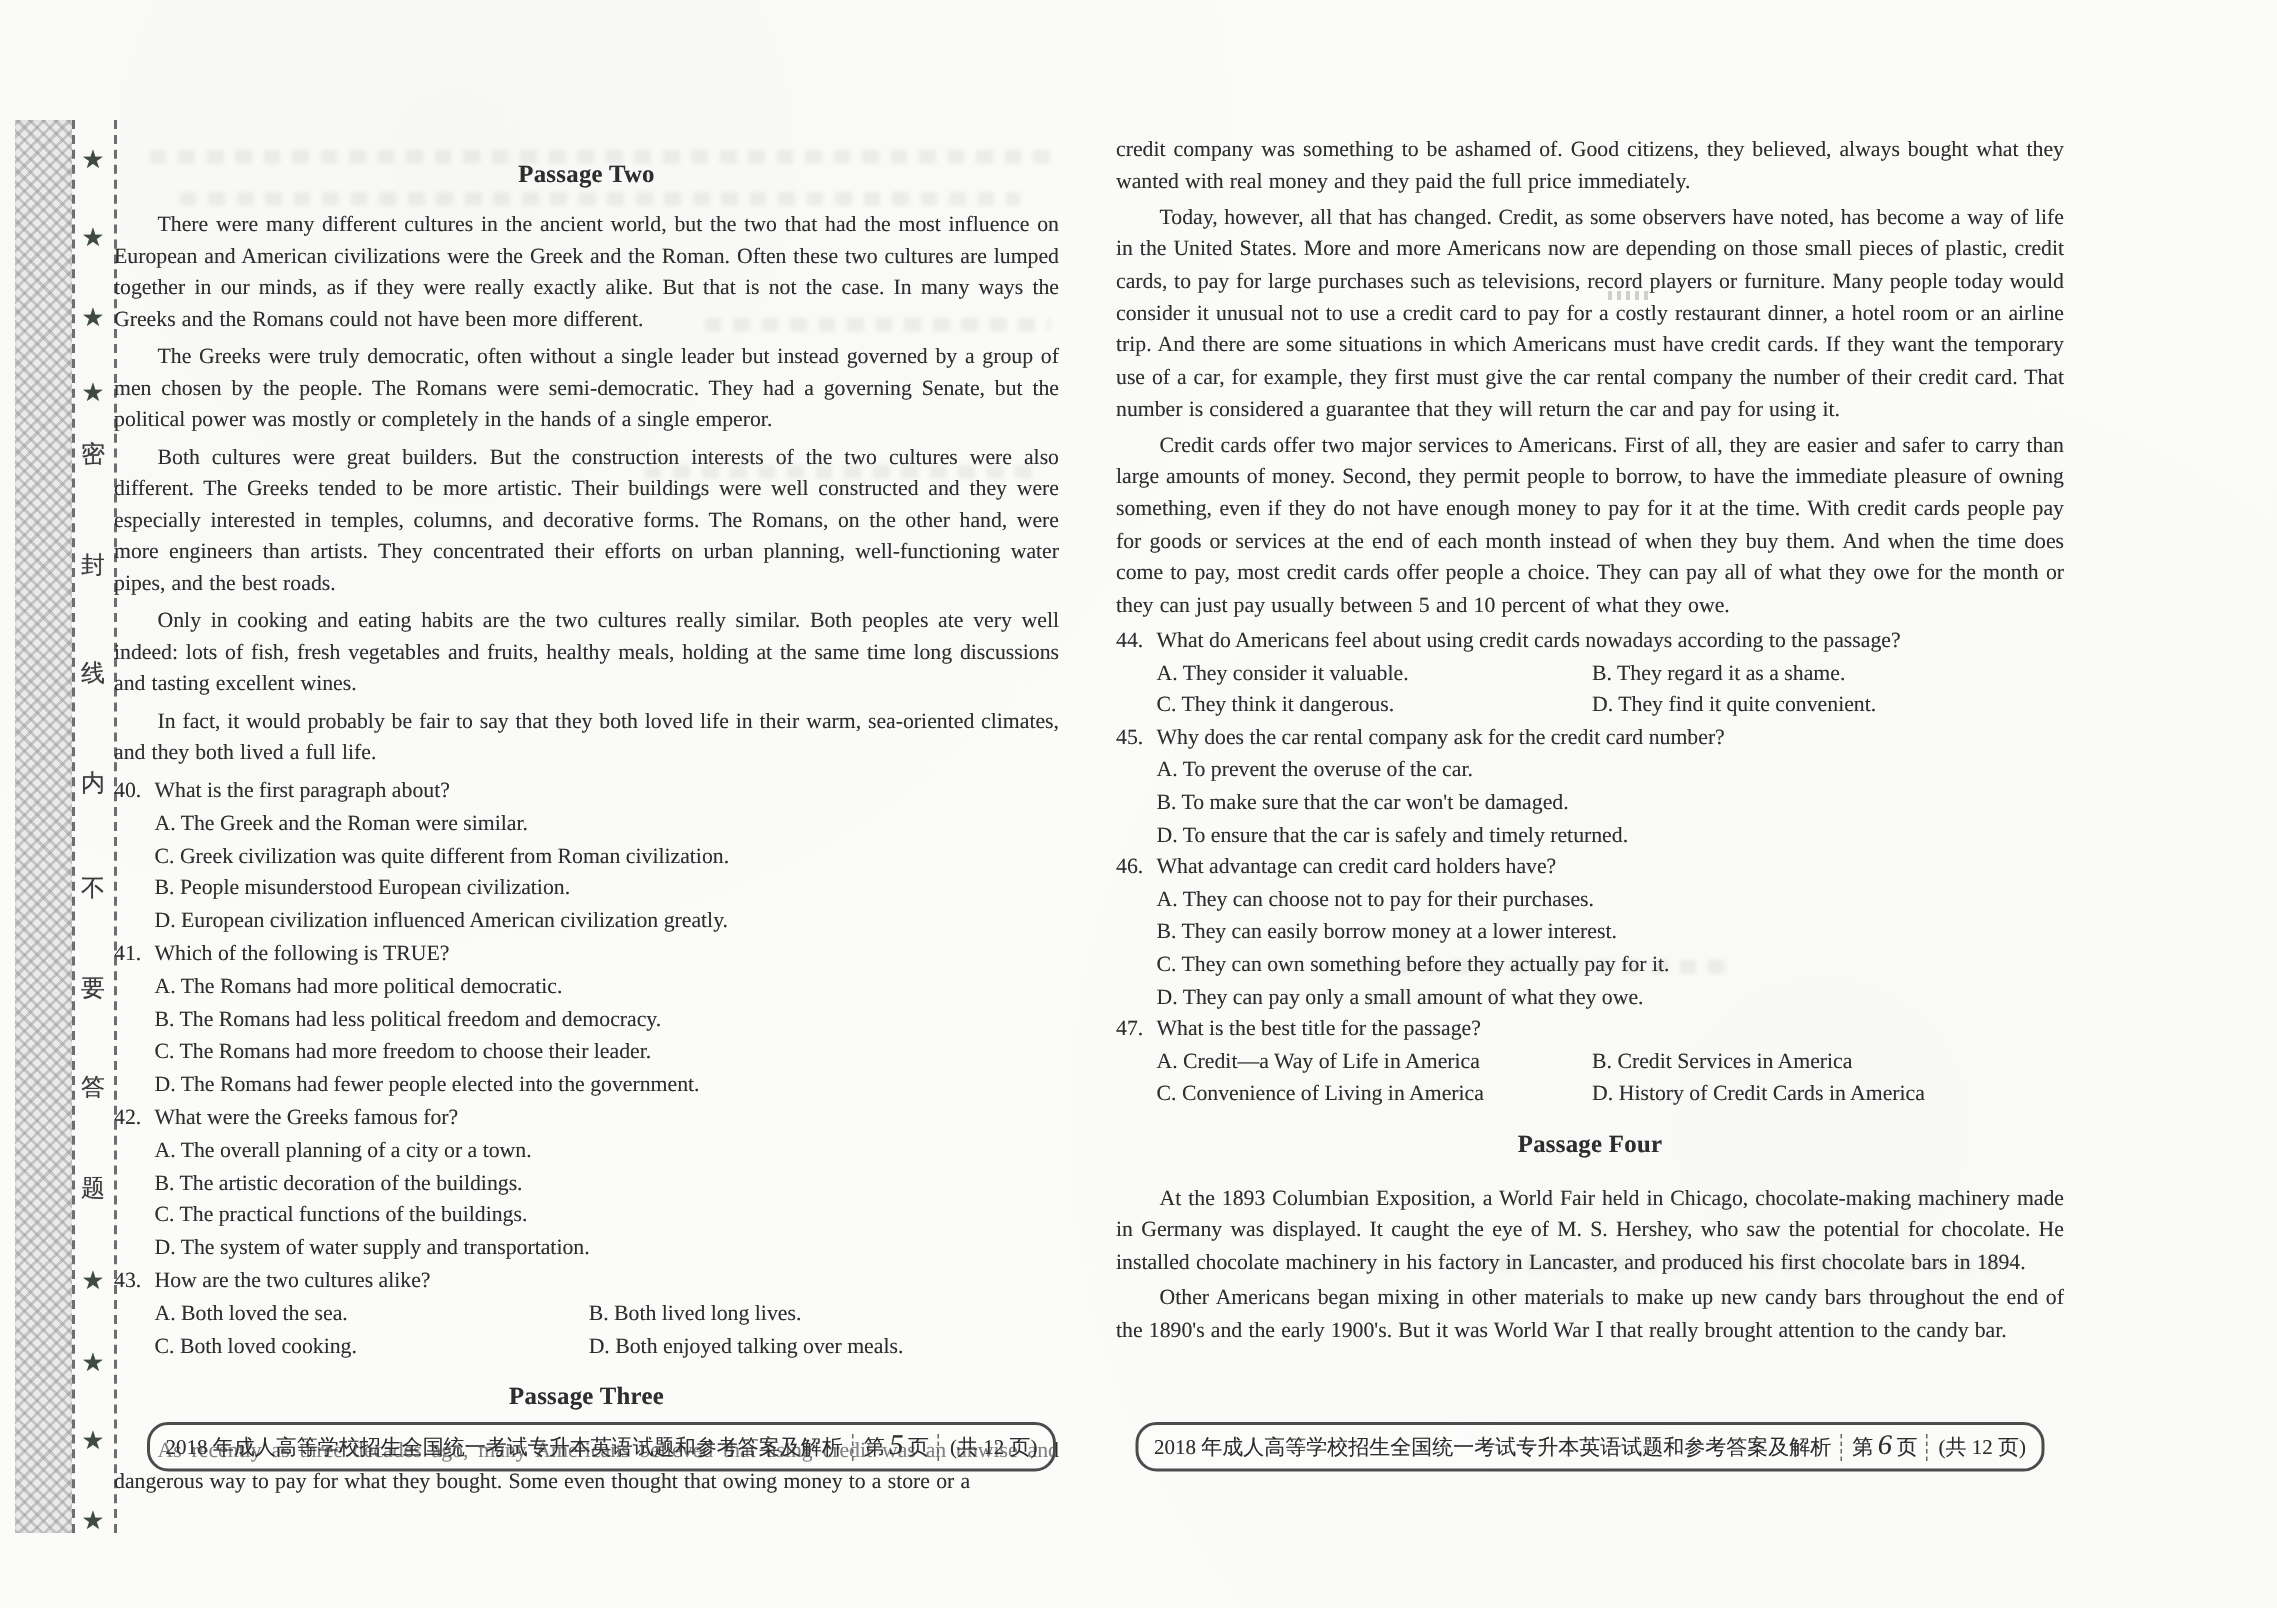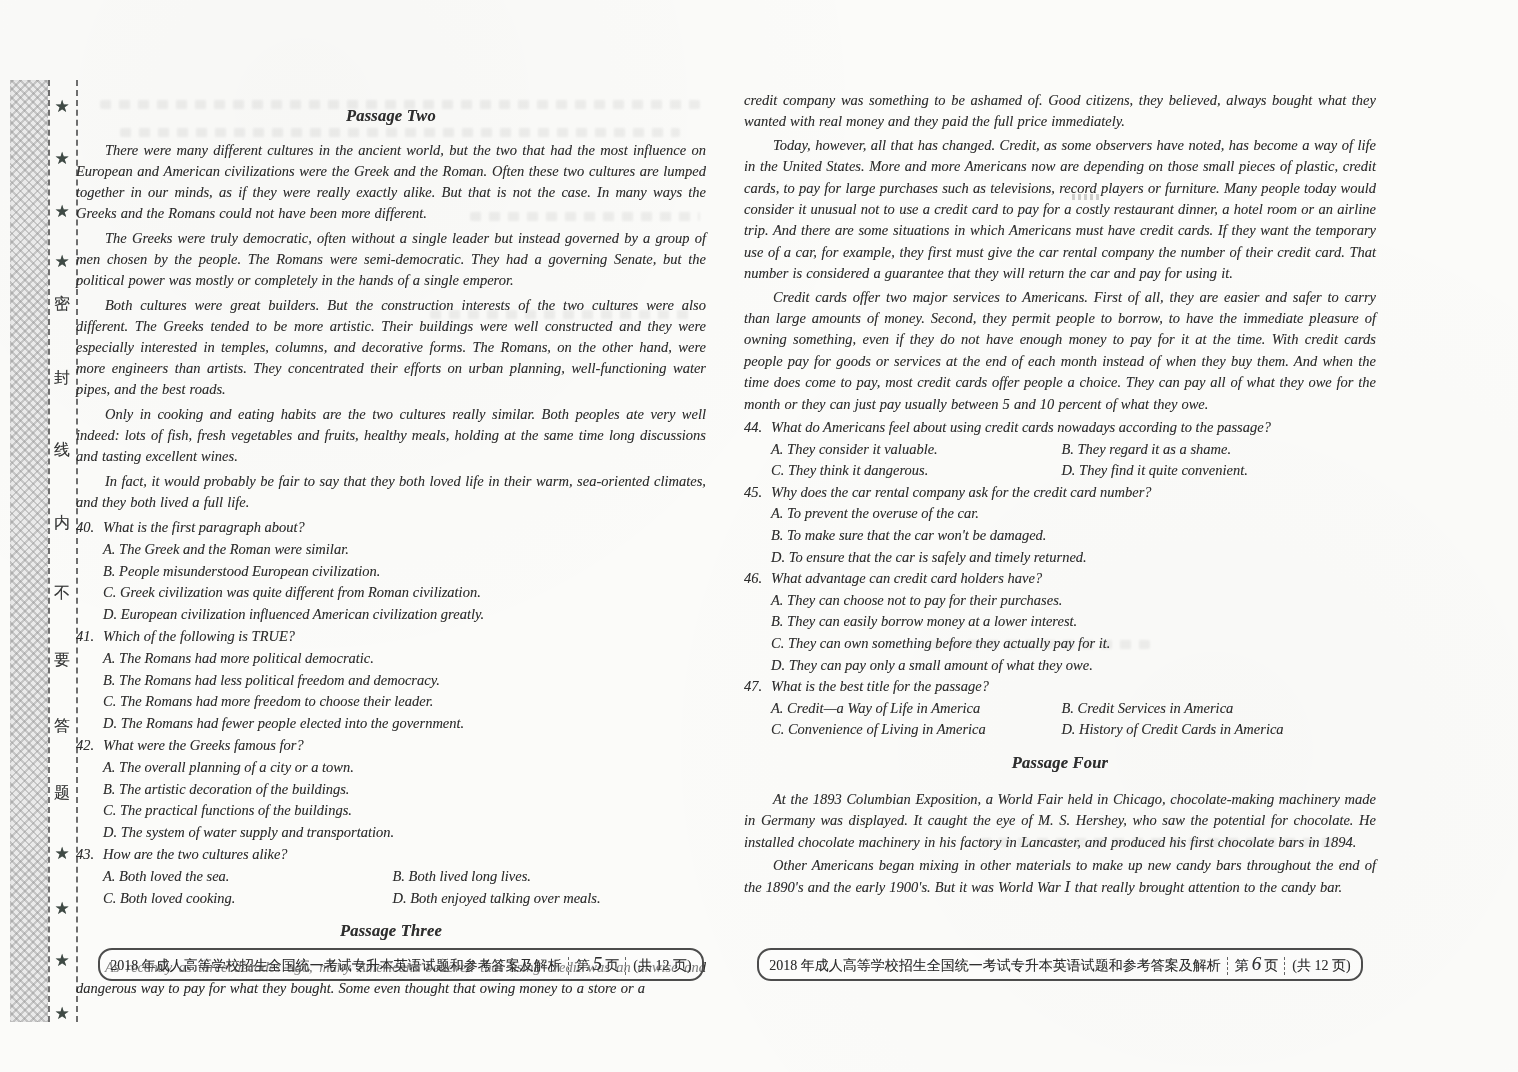--- a/index.html
+++ b/index.html
@@ -28,21 +28,21 @@
   }
   .seal-dash-a{position:absolute;left:48px;top:80px;height:942px;width:0;border-left:2px dashed #6e6e6e;}
   .seal-dash-b{position:absolute;left:76px;top:80px;height:942px;width:0;border-left:2px dashed #6e6e6e;}
   .mglyph{
     position:absolute;left:48px;width:28px;text-align:center;
     font-size:17px;color:#3f4a45;line-height:1;
     text-shadow:0 0 .5px rgba(40,50,45,.5);
   }
   .mglyph.char{font-size:16px;color:#3a3a3a;}
   
-  .col{position:absolute;text-align:justify;font-style:italic;}
+  .col{position:absolute;text-align:justify;}
   .col-left{left:76px;top:98px;width:630px;}
   .col-right{left:744px;top:90px;width:632px;}
   .ptitle{
     text-align:center;font-weight:bold;font-size:16.5px;
     margin:8px 0 14px;letter-spacing:.2px;
     text-shadow:0 0 .4px rgba(0,0,0,.4);
   }
   .ptitle.mid{margin:12px 0 16px;}
   p.body{
     margin:0 0 4px;font-size:14.5px;line-height:21px;
@@ -130,22 +130,22 @@
     <p class="body">Both cultures were great builders. But the construction interests of the two cultures were also different. The Greeks tended to be more artistic. Their buildings were well constructed and they were especially interested in temples, columns, and decorative forms. The Romans, on the other hand, were more engineers than artists. They concentrated their efforts on urban planning, well-functioning water pipes, and the best roads.</p>
     <p class="body">Only in cooking and eating habits are the two cultures really similar. Both peoples ate very well indeed: lots of fish, fresh vegetables and fruits, healthy meals, holding at the same time long discussions and tasting excellent wines.</p>
     <p class="body">In fact, it would probably be fair to say that they both loved life in their warm, sea-oriented climates, and they both lived a full life.</p>
 
     <div class="qblock">
       <div class="q">
         <span class="qnum">40.</span>
         <span class="qstem">What is the first paragraph about?</span>
       </div>
       <div class="opt">A. The Greek and the Roman were similar.</div>
+      <div class="opt">C. Greek civilization was quite different from Roman civilization.</div>
       <div class="opt">B. People misunderstood European civilization.</div>
-      <div class="opt">C. Greek civilization was quite different from Roman civilization.</div>
       <div class="opt">D. European civilization influenced American civilization greatly.</div>
     </div>
 
     <div class="qblock">
       <div class="q">
         <span class="qnum">41.</span>
         <span class="qstem">Which of the following is TRUE?</span>
       </div>
       <div class="opt">A. The Romans had more political democratic.</div>
       <div class="opt">B. The Romans had less political freedom and democracy.</div>

